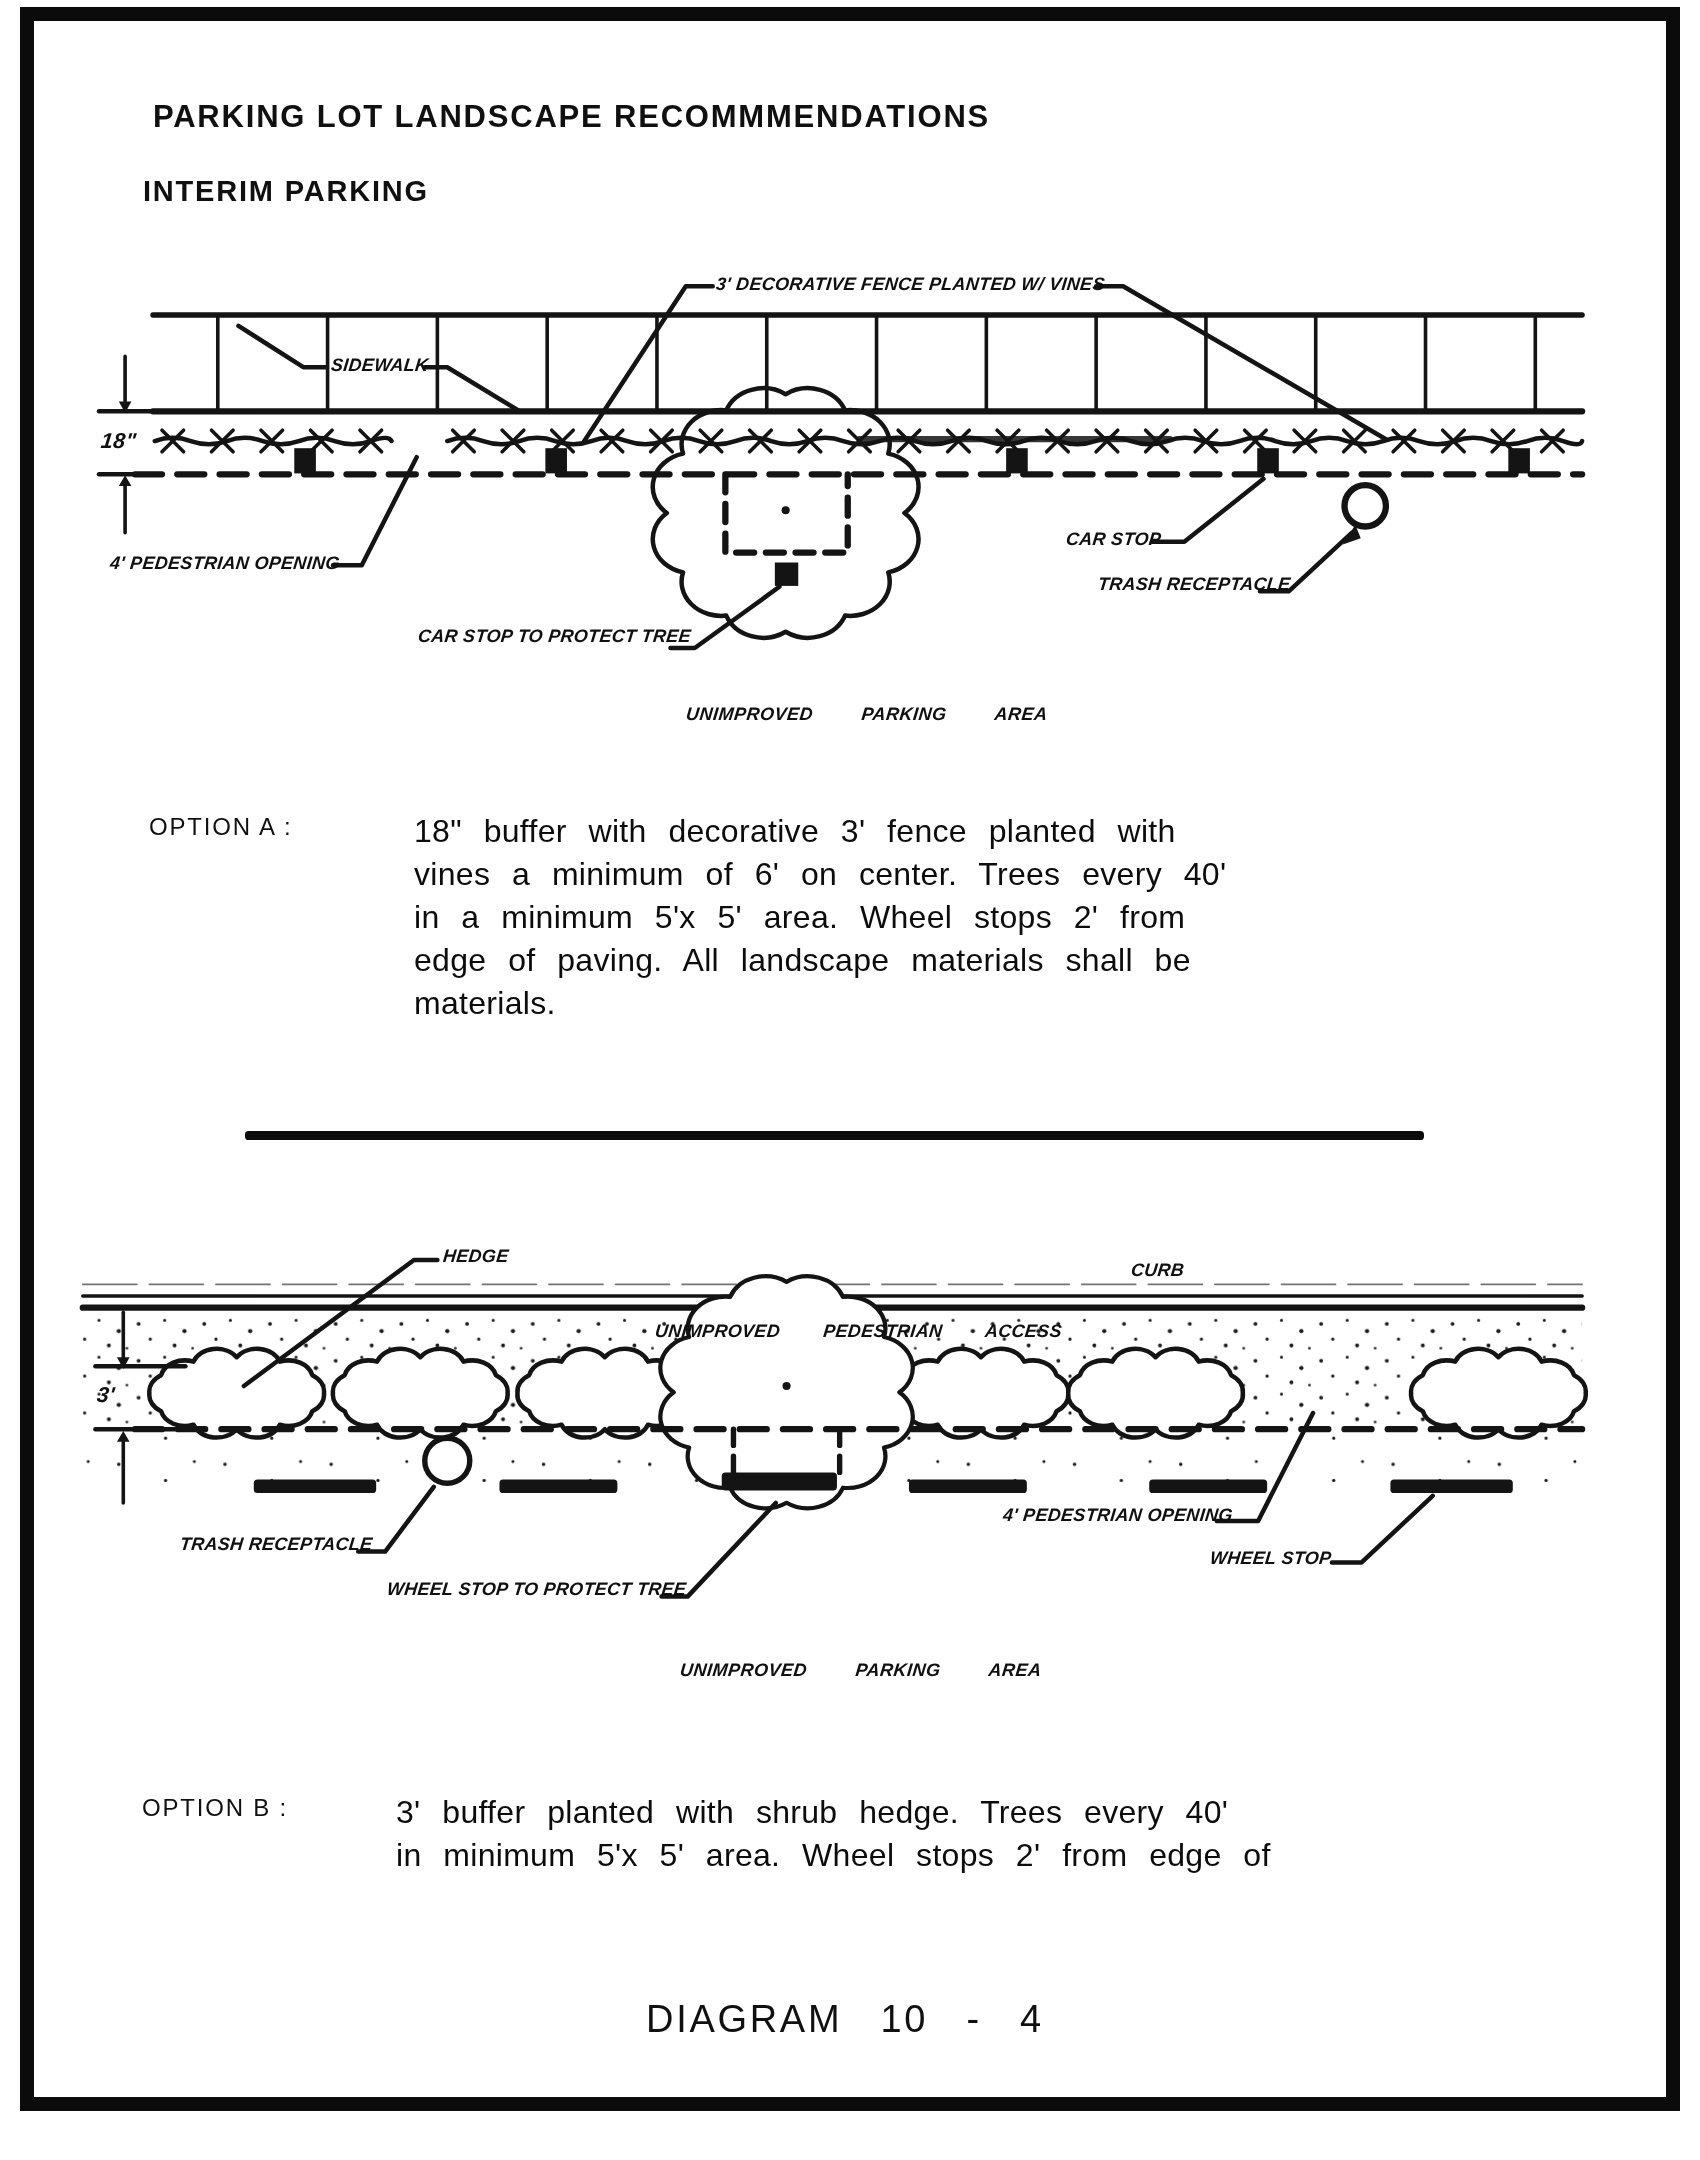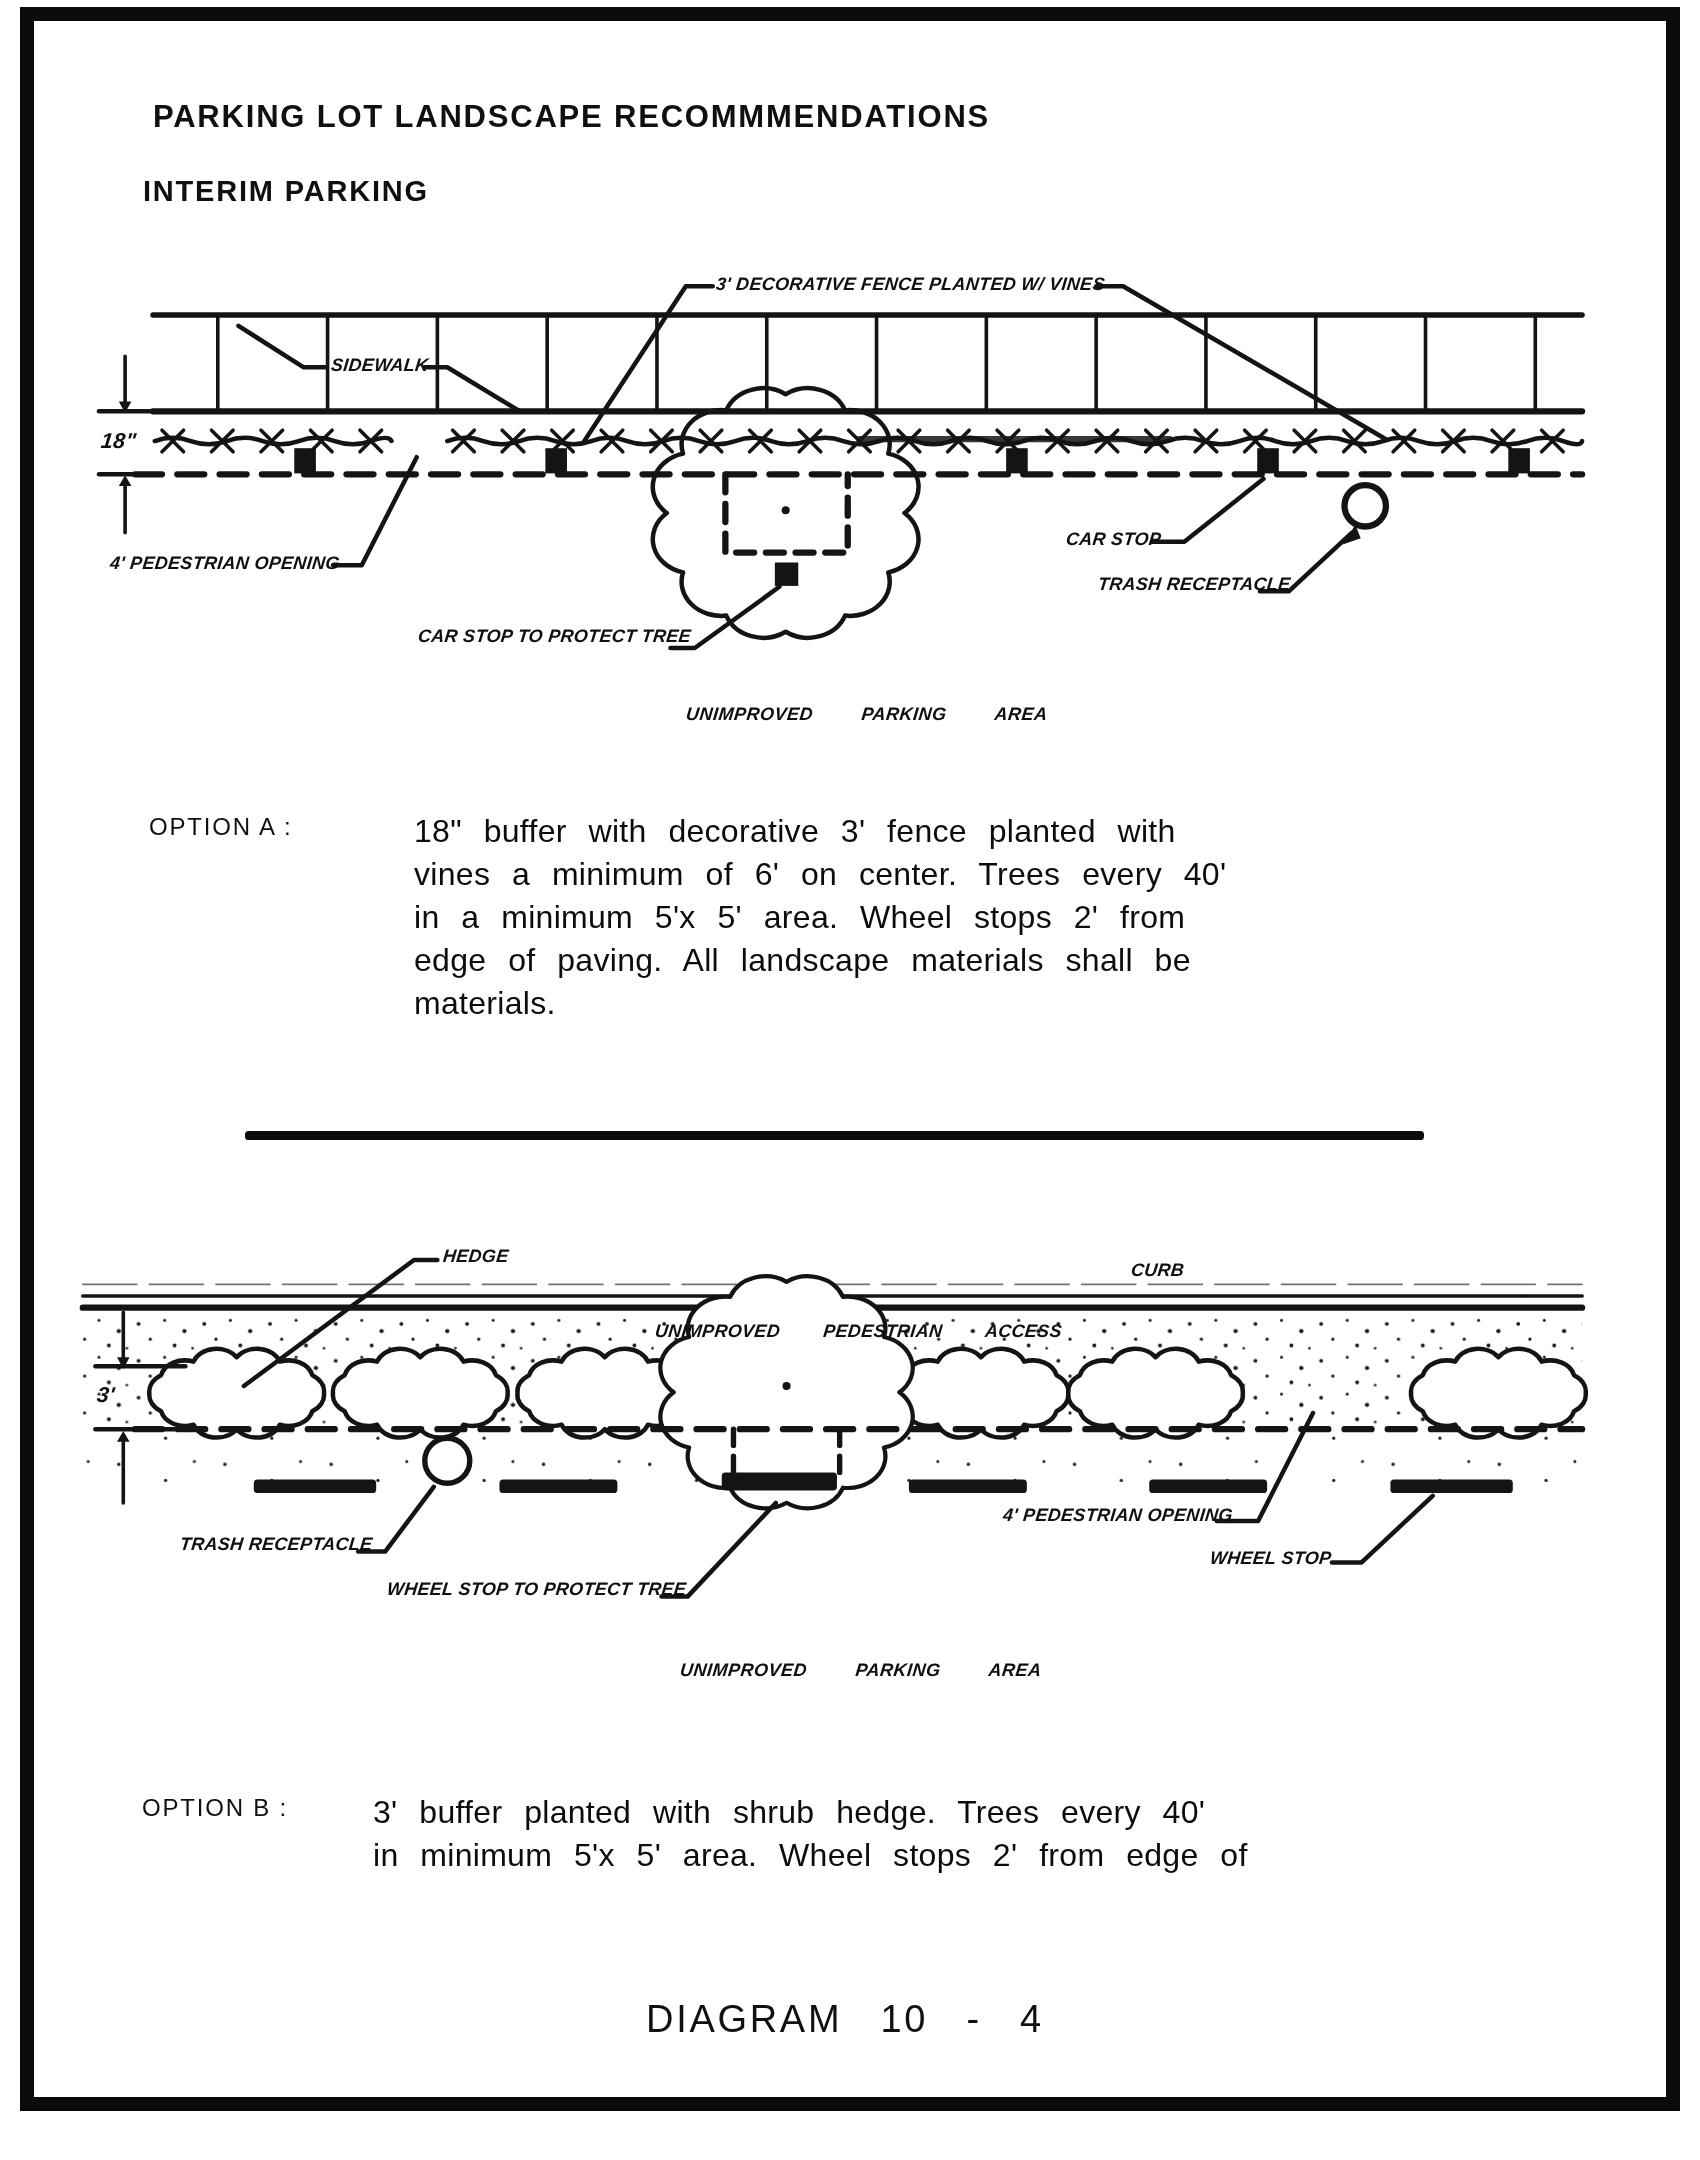--- a/index.html
+++ b/index.html
@@ -285,19 +285,19 @@
   <div class="hand-label access-caption" style="left:655px;top:79px">UNIMPROVED PEDESTRIAN ACCESS</div>
   <div class="hand-label dim-label" style="left:97px;top:140px">3'</div>
   <div class="hand-label" style="left:180px;top:292px">TRASH RECEPTACLE</div>
   <div class="hand-label" style="left:387px;top:337px">WHEEL STOP TO PROTECT TREE</div>
   <div class="hand-label" style="left:1003px;top:263px">4' PEDESTRIAN OPENING</div>
   <div class="hand-label" style="left:1210px;top:306px">WHEEL STOP</div>
   <div class="hand-label area-caption" style="left:680px;top:418px">UNIMPROVED PARKING AREA</div>
 </div>
 
 <div class="option-label" style="left:142px;top:1794px">OPTION B :</div>
-<div class="option-lines" style="left:373px;top:1791px">
+<div class="option-lines" style="left:396px;top:1791px">
   <div class="option-line">3' buffer planted with shrub hedge. Trees every 40'</div>
   <div class="option-line">in minimum 5'x 5' area. Wheel stops 2' from edge of</div>
 </div>
 
 <div class="doc-footer">DIAGRAM 10 - 4</div>
 
 
 </body></html>

